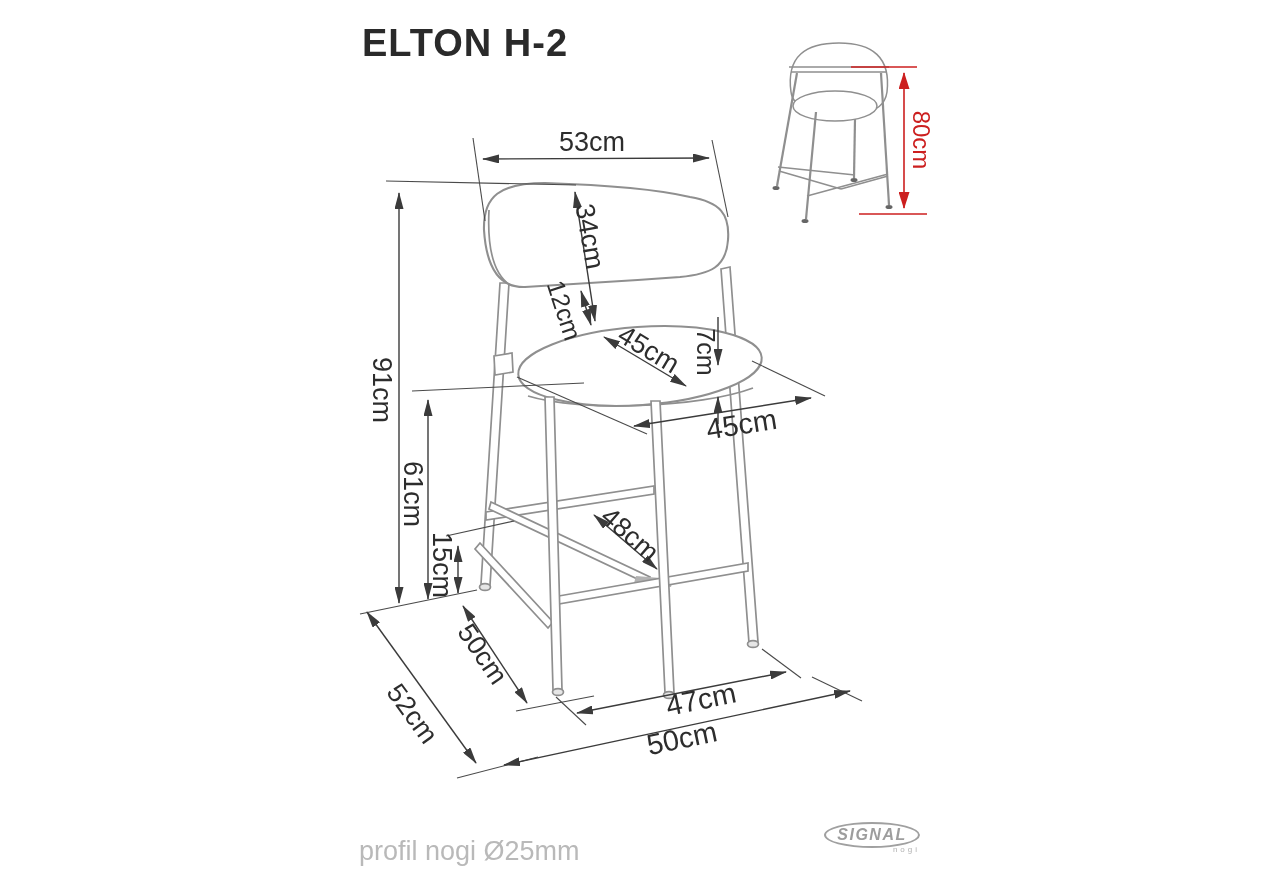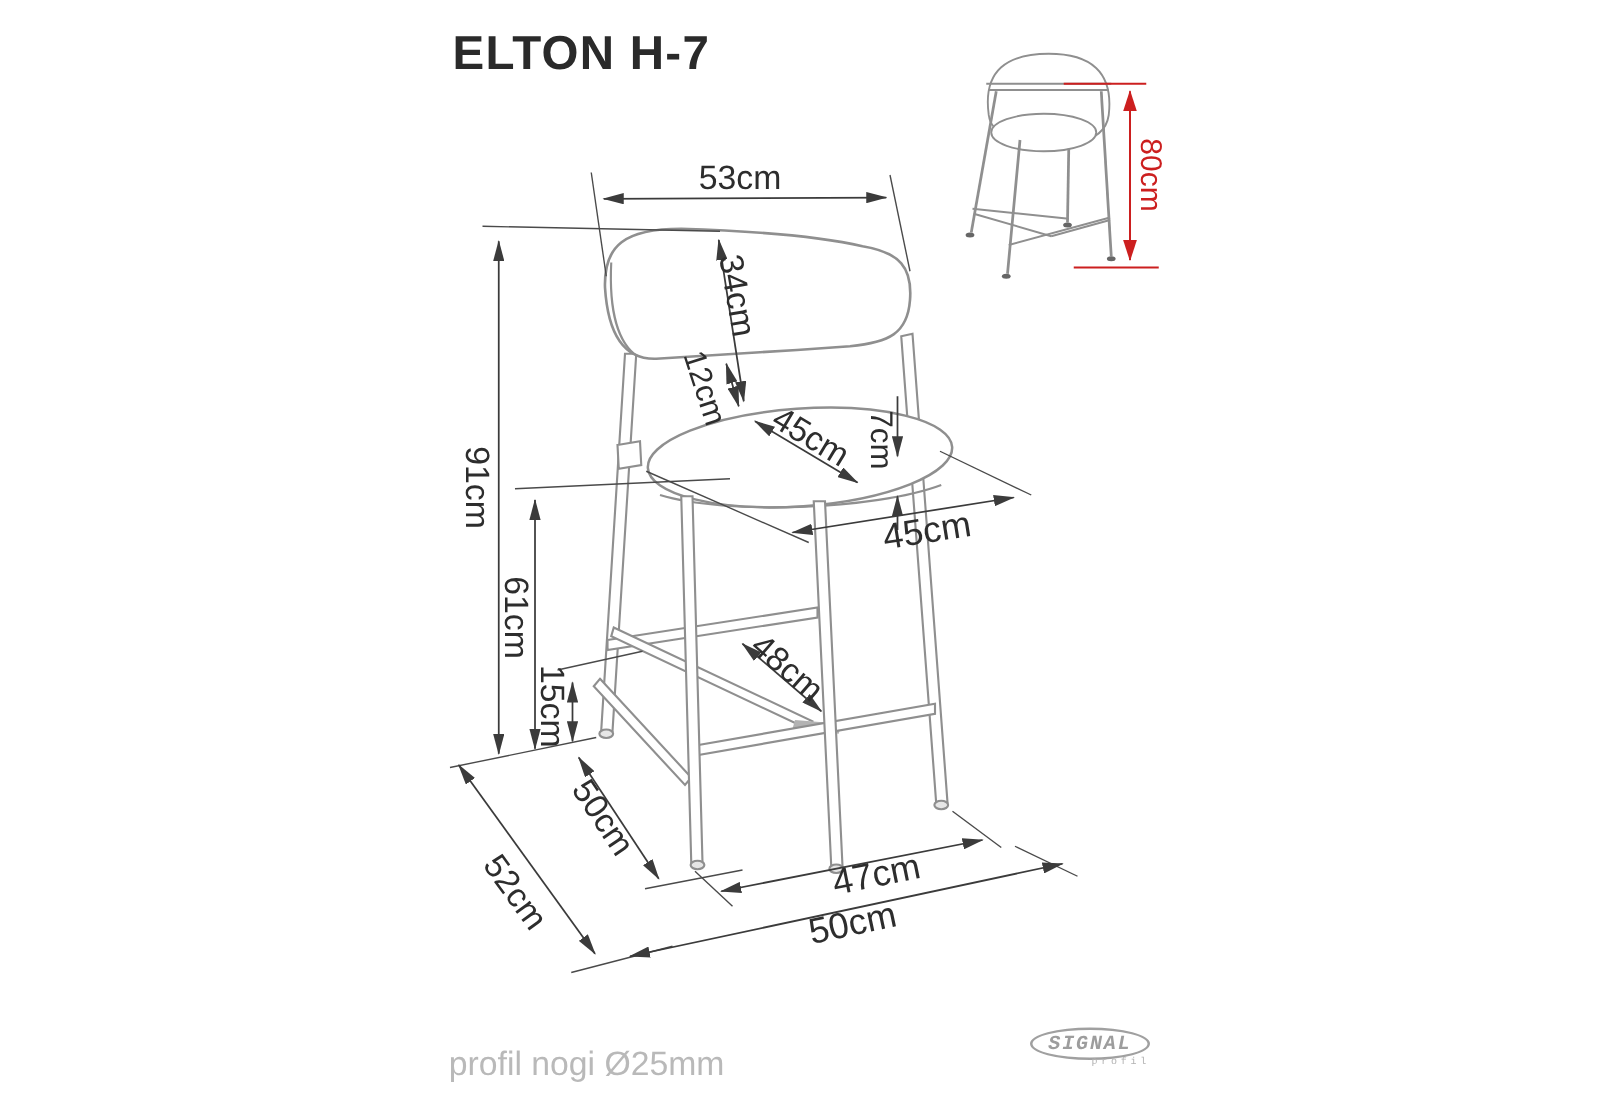--- a/index.html
+++ b/index.html
@@ -10,21 +10,21 @@
   }
   .title{
     position:absolute;left:362px;top:22px;
     font-size:38px;font-weight:bold;color:#2a2a2a;letter-spacing:1px;
   }
   .drawing{position:absolute;left:0;top:0;}
   .leg-note{
     position:absolute;left:359px;top:836px;
     font-size:27px;color:#b9b9b9;
   }
-  .logo{position:absolute;left:824px;top:822px;width:100px;font-family:Liberation Mono, monospace;}
+  .logo{position:absolute;left:824px;top:822px;width:100px;}
   .logo-oval{
     width:92px;height:22px;border:2.5px solid #a0a0a0;border-radius:50%;
     display:flex;align-items:center;justify-content:center;
   }
   .logo-brand{
     font-size:16px;font-weight:bold;font-style:italic;
     letter-spacing:1.5px;color:#9d9d9d;
   }
   .logo-sub{
     position:absolute;right:4px;top:23px;
@@ -32,21 +32,21 @@
   }
   text{fill:#2d2d2d;}
   .dimtxt{font-size:27px;}
   .dimtxt-sm{font-size:25px;}
   .dimtxt-lg{font-size:29px;}
   .redtxt{font-size:24px;fill:#cc1f1f;}
 </style>
 </head>
 <body>
 
-<div class="title">ELTON H-7</div>
+<div class="title">ELTON H-2</div>
 
 <svg class="drawing" width="1280" height="880" viewBox="0 0 1280 880">
   <defs>
     <marker id="arr" markerUnits="userSpaceOnUse" markerWidth="17" markerHeight="9" refX="16" refY="4.5" orient="auto-start-reverse">
       <path d="M0,0 L17,4.5 L0,9 Z" fill="#3b3b3b"></path>
     </marker>
     <marker id="arrRed" markerUnits="userSpaceOnUse" markerWidth="17" markerHeight="11" refX="16" refY="5.5" orient="auto-start-reverse">
       <path d="M0,0 L17,5.5 L0,11 Z" fill="#cc1f1f"></path>
     </marker>
   </defs>
@@ -156,14 +156,14 @@
     <text class="dimtxt-lg" transform="translate(684,748) rotate(-12)">50cm</text>
   </g>
 </svg>
 
 <div class="leg-note">profil nogi Ø25mm</div>
 
 <div class="logo">
   <div class="logo-oval">
     <span class="logo-brand">SIGNAL</span>
   </div>
-  <span class="logo-sub">profil</span>
+  <span class="logo-sub">nogi</span>
 </div>
 
 </body></html>

